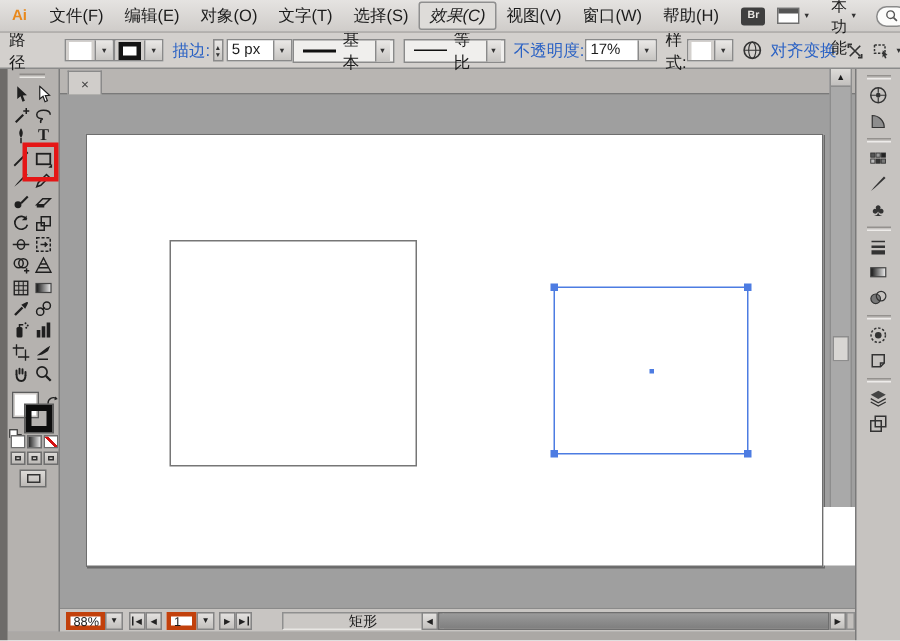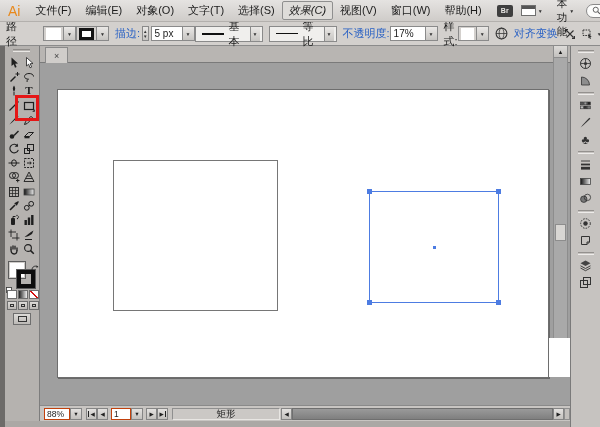--- a/index.html
+++ b/index.html
@@ -4,21 +4,21 @@
 <style>
   * { margin:0; padding:0; box-sizing:border-box; }
   html,body { width:600px; height:427px; }
   body { font-family:"Liberation Sans", sans-serif; -webkit-user-select:none; user-select:none; }
   #page { position:relative; width:600px; height:427px; background:#9f9f9f; overflow:hidden; color:#1c1c1c; }
 
   
   .menubar { position:absolute; left:0; top:0; width:600px; height:22px;
     background:linear-gradient(#e5e3e1,#cfccc9); display:flex; align-items:center;
     padding:0 5px; font-size:11px; z-index:10; border-bottom:1px solid #b3b0ad; }
-  .logo { font-weight:normal; font-size:14px; margin:0 8px 0 3px; }
+  .logo { font-weight:bold; font-size:10px; margin:0 8px 0 3px; }
   .menu-item { padding:1px 7px; white-space:nowrap; cursor:default; }
   .menu-item.boxed { border:1px solid #8f8f8f; background:#dedcd9; border-radius:2px; padding:1px 6px;font-style:italic; }
   .mb-iconbtn { display:flex; align-items:center; justify-content:center; margin-left:8px; }
   .br-chip { width:16px; height:12px; background:#3f3f3f; border-radius:2px; color:#e8e6e3;
     font-size:7px; font-weight:bold; display:flex; align-items:center; justify-content:center; }
   .arrange-chip { width:15px; height:11px; background:#fff; border:1px solid #6f6f6f; position:relative; }
   .arrange-chip::after { content:""; position:absolute; left:0; top:0; right:0; height:3px; background:#555; }
   .tiny-caret { font-size:5px; color:#333; margin-left:2px; }
   .workspace { display:flex; align-items:center; margin-left:14px; font-size:10.5px; }
   .search { width:78px; height:14px; border:1px solid #8a8a8a; border-radius:7px; background:#fcfcfb;
@@ -104,21 +104,21 @@
     border-left:1px solid #7a7a7a; z-index:4; }
   .dock-grip { margin:4px auto 3px; width:16px; height:3px;
     border-top:1px solid #94918e; border-bottom:1px solid #eeecea; }
   .dock-icon { width:100%; height:15px; display:flex; align-items:center; justify-content:center; margin-bottom:2px; }
   .club { font-size:12px; line-height:1; color:#333; }
 
   
   .statusbar { position:absolute; left:40px; top:405px; width:530px; height:16px; background:#c8c5c2;
     border-top:1px solid #8a8a8a; font-size:8.5px; z-index:4; }
   .sb { position:absolute; top:2px; height:12px; }
-  .sb-field { background:#fff; border:1px solid #c2410c; display:flex; align-items:center; padding:0 2px; }
+  .sb-field { background:#fff; border:3px solid #c2410c; display:flex; align-items:center; padding:0 2px; }
   .sb-btn { background:linear-gradient(#e3e1df,#c3c1be); border:1px solid #858585;
     display:flex; align-items:center; justify-content:center; font-size:5.5px; color:#222; gap:1px; }
   .pipe { display:inline-block; width:1px; height:6px; background:#222; }
   .sb-well { background:#cbc8c5; border:1px solid #8f8f8f; border-bottom-color:#e8e6e3;
     border-right-color:#e8e6e3; display:flex; align-items:center; justify-content:center; font-size:9.5px; }
   .h-thumb { background:linear-gradient(#9a9a9a,#7f7f7f); border:1px solid #6f6f6f; }
   .h-corner { background:#c2bfbc; border:1px solid #8f8f8f; }
 
   .bottomstrip { position:absolute; left:0; top:421px; width:600px; height:6px; background:#aba8a5; z-index:2; }
 
@@ -589,21 +589,21 @@
       </span>
 
     <span class="sb sb-btn" style="left:106px;width:11px">
         <span>▶</span>
       </span>
     <span class="sb sb-btn" style="left:117px;width:11px">
         <span>▶</span>
         <span class="pipe"></span>
       </span>
 
-    <span class="sb sb-well" style="left:132px;width:108px">
+    <span class="sb sb-well" style="left:148px;width:108px">
         <span>矩形</span>
       </span>
 
     <span class="sb sb-btn" style="left:241px;width:11px">
         <span>◀</span>
       </span>
     <span class="sb h-thumb" style="left:252px;width:261px"></span>
     <span class="sb sb-btn" style="left:513px;width:11px">
         <span>▶</span>
       </span>

